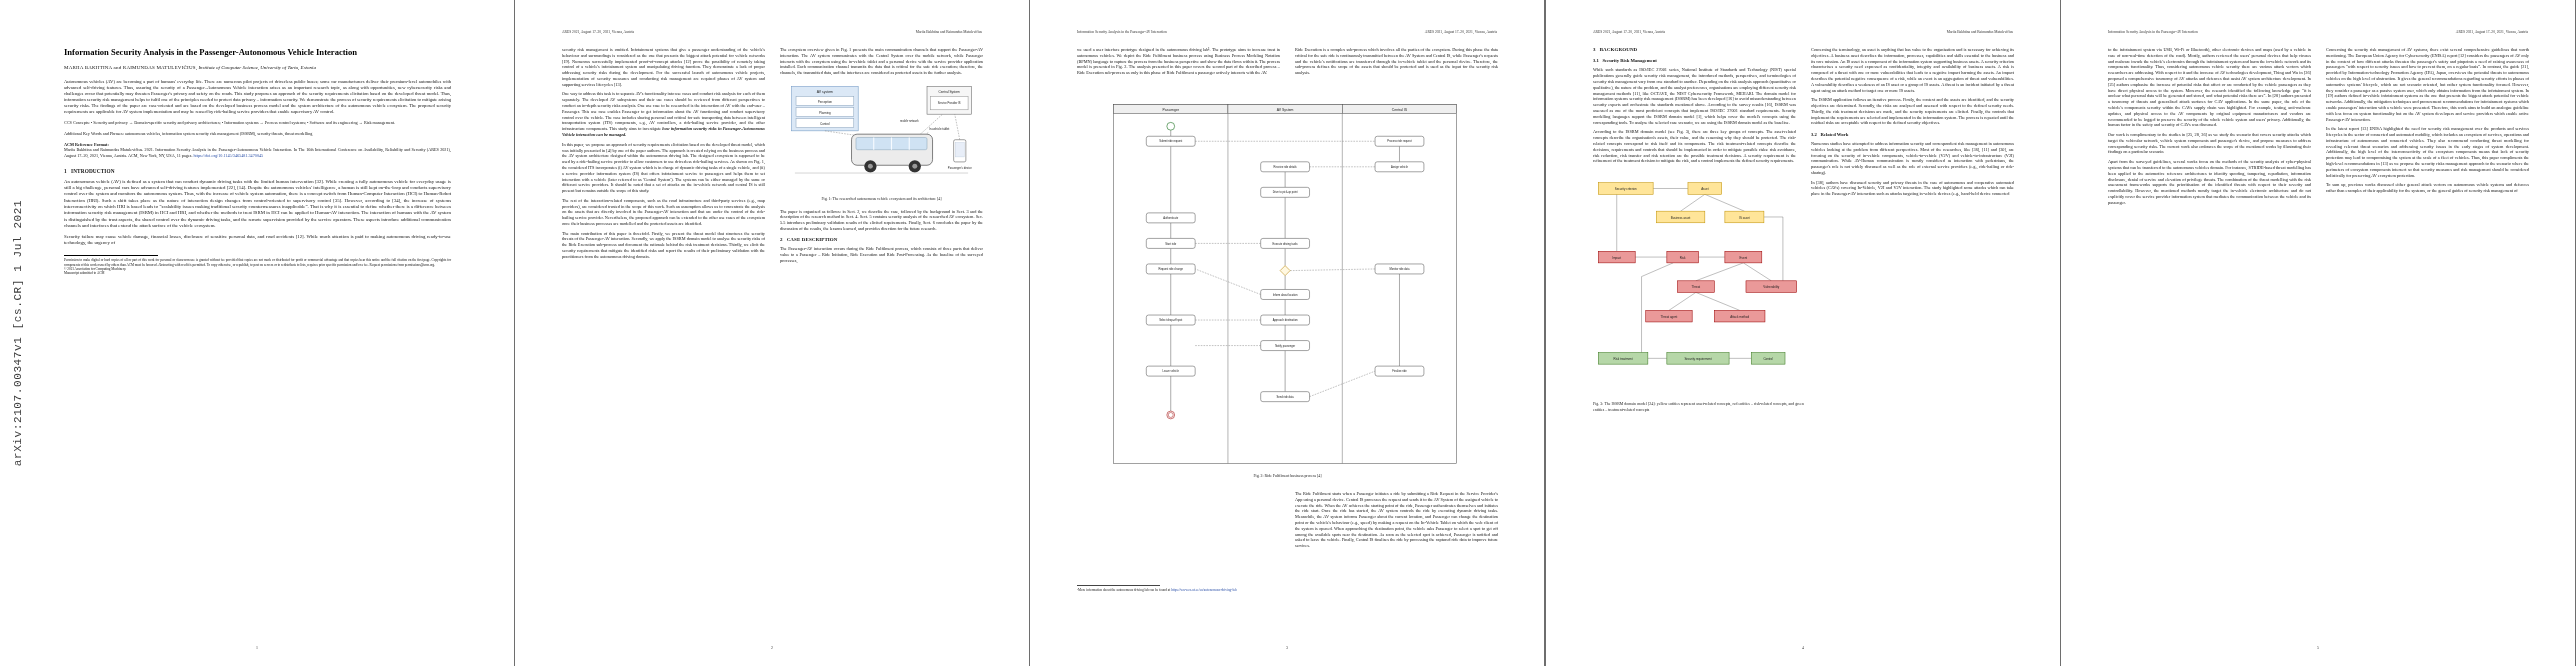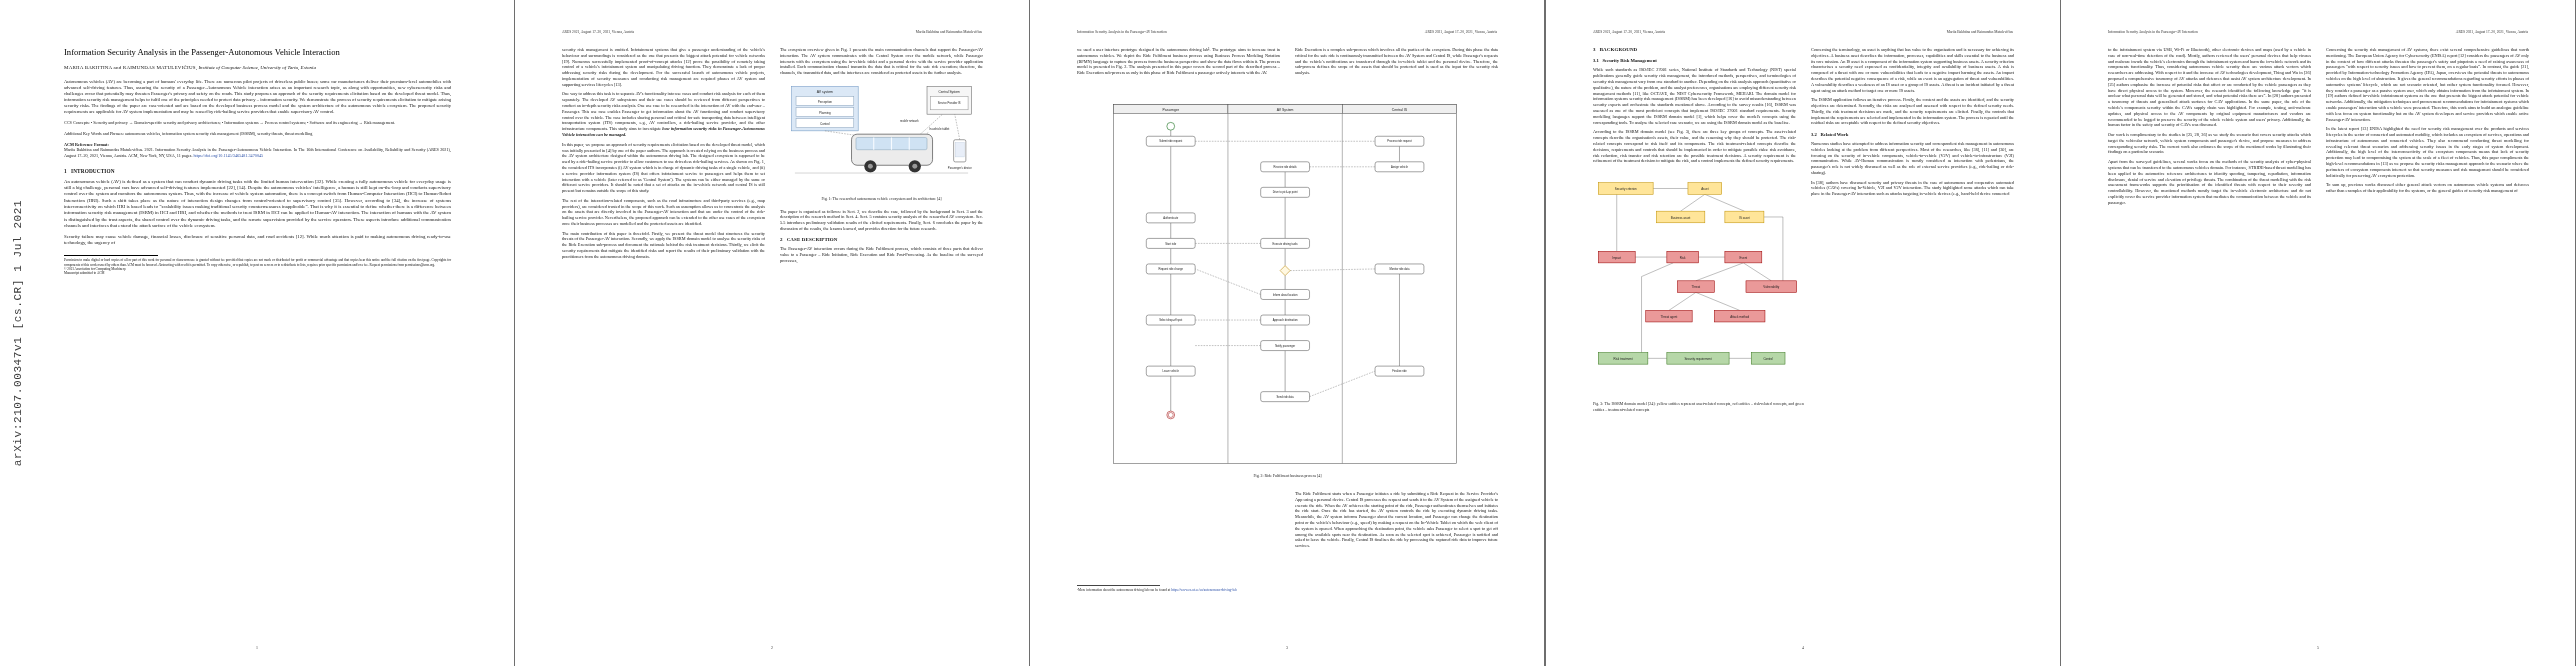--- a/index.html
+++ b/index.html
@@ -10,21 +10,21 @@
 
   .rh { position:absolute; top:30px; font-size:3.6px; color:#333; white-space:nowrap; }
   .rh-l { left:47px; } .rh-r { right:47px; text-align:right; }
   .pnum { position:absolute; bottom:16.7px; left:0; width:100%; text-align:center; font-size:3.9px; color:#333; }
 
   .watermark { position:absolute; left:-177px; top:327px; width:389px; text-align:center;
                transform:rotate(-90deg); font-family:"Liberation Mono", monospace;
                font-size:11px; letter-spacing:0.6px; color:#3d3d3d; }
 
   .p1-main { position:absolute; left:64px; top:47px; width:387px; }
-  .p1-title { width:311px; font-size:8.6px; font-weight:normal; line-height:10.6px; color:#000; }
+  .p1-title { width:311px; font-size:8.6px; font-weight:bold; line-height:10.6px; color:#000; }
   .p1-authors { margin-top:7.8px; font-size:5px; }
   .p1-names { letter-spacing:0.2px; }
   .p1-affil { font-style:italic; }
   .p1-abstract { margin-top:9px; font-size:4.6px; line-height:6px; text-align:justify; }
   .p1-meta { margin-top:5px; font-size:4.2px; line-height:5.6px; text-align:justify; }
   .p1-h1 { margin-top:10px; font-size:5.3px; font-weight:bold; letter-spacing:0.1px; }
   .p1-body { margin-top:4.4px; font-size:4.8px; line-height:6.3px; text-align:justify; }
   .p1-footer { margin-top:9px; font-size:3.3px; line-height:4.3px; text-align:justify; color:#111; width:387px; }
   .frule { width:94px; border-top:0.6px solid #000; margin-bottom:2.2px; }
   .bold { font-weight:bold; }

